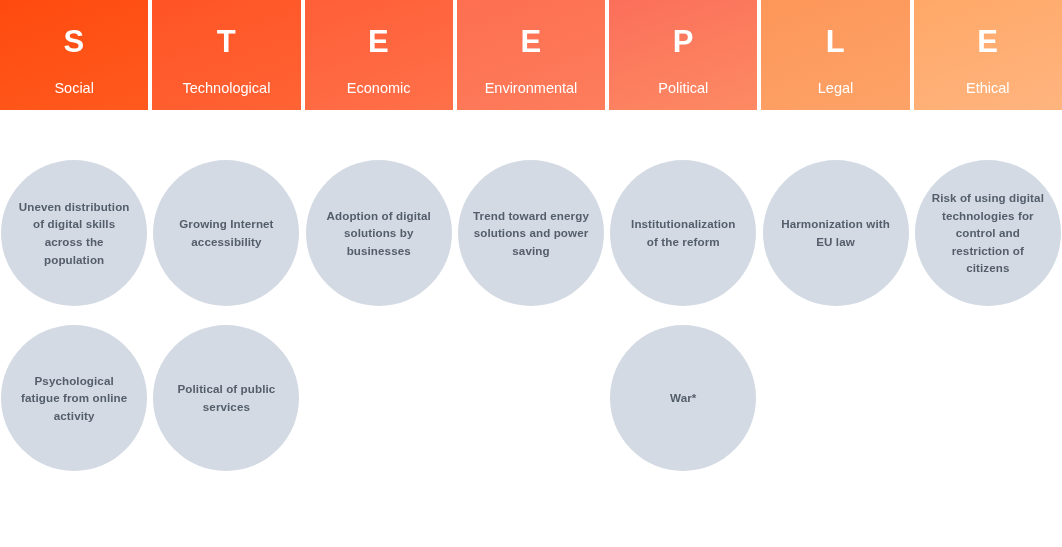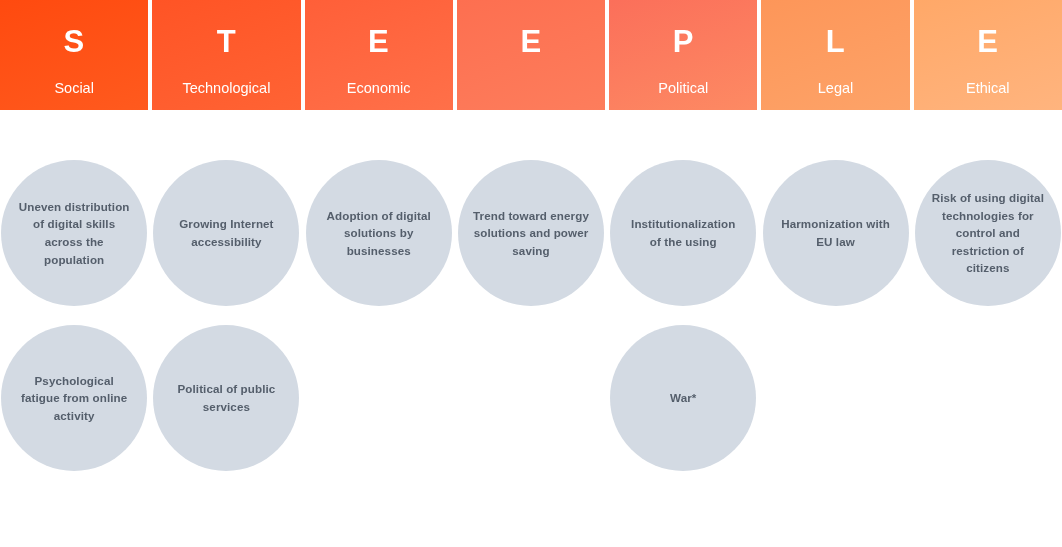--- a/index.html
+++ b/index.html
@@ -132,20 +132,21 @@
       <div class="header-label">Technological</div>
     </div>
 
     <div class="header-cell" style="background: linear-gradient(160deg, rgb(255, 95, 56) 0%, rgb(255, 112, 73) 100%);">
       <div class="header-letter">E</div>
       <div class="header-label">Economic</div>
     </div>
 
     <div class="header-cell" style="background: linear-gradient(160deg, rgb(253, 111, 80) 0%, rgb(253, 125, 92) 100%);">
       <div class="header-letter">E</div>
+      <div class="header-label">Environmental</div>
     </div>
 
     <div class="header-cell" style="background: linear-gradient(160deg, rgb(251, 111, 90) 0%, rgb(253, 138, 99) 100%);">
       <div class="header-letter">P</div>
       <div class="header-label">Political</div>
     </div>
 
     <div class="header-cell" style="background: linear-gradient(160deg, rgb(253, 150, 89) 0%, rgb(253, 163, 104) 100%);">
       <div class="header-letter">L</div>
       <div class="header-label">Legal</div>
@@ -181,21 +182,21 @@
       </div>
 
       <div class="circle-slot">
         <div class="bubble">
           <span class="bubble-text">Trend toward energy solutions and power saving</span>
         </div>
       </div>
 
       <div class="circle-slot">
         <div class="bubble">
-          <span class="bubble-text">Institutionalization of the using</span>
+          <span class="bubble-text">Institutionalization of the reform</span>
         </div>
       </div>
 
       <div class="circle-slot">
         <div class="bubble">
           <span class="bubble-text">Harmonization with EU law</span>
         </div>
       </div>
 
       <div class="circle-slot">

